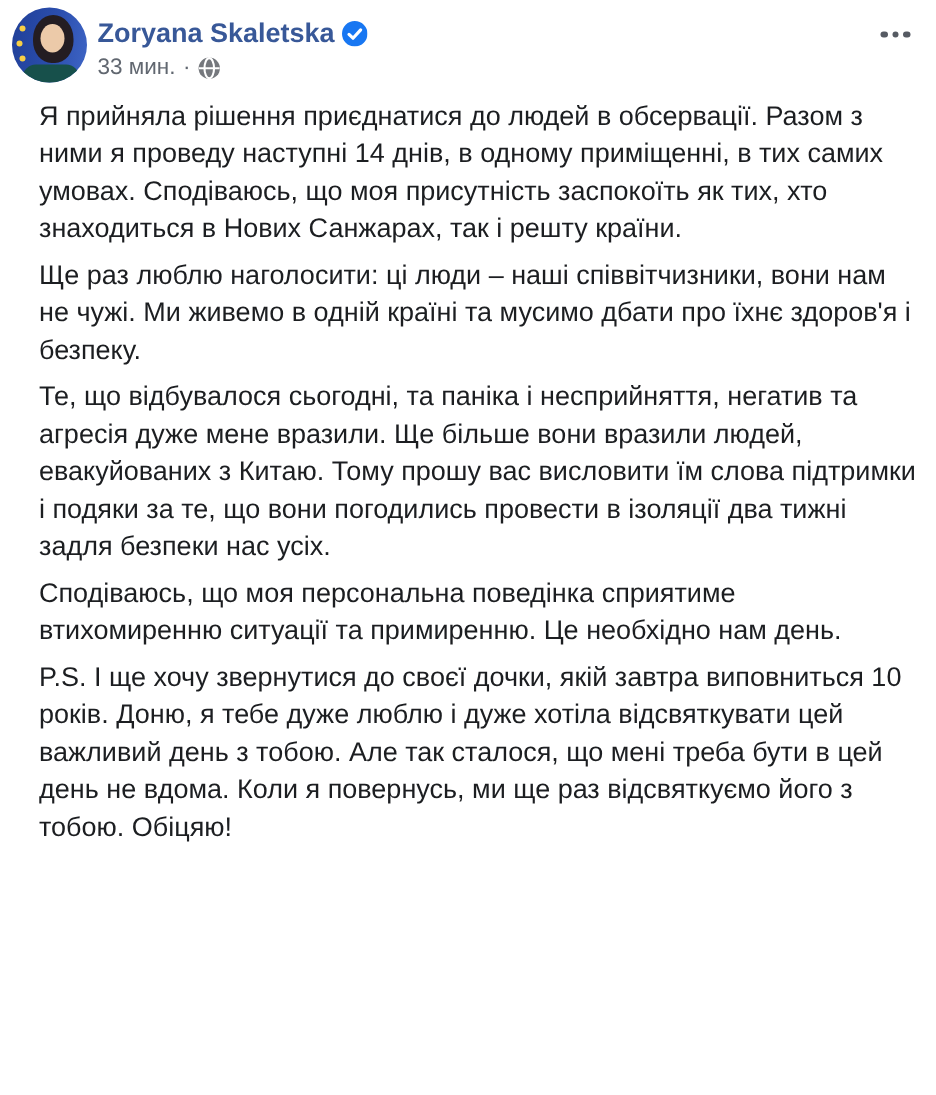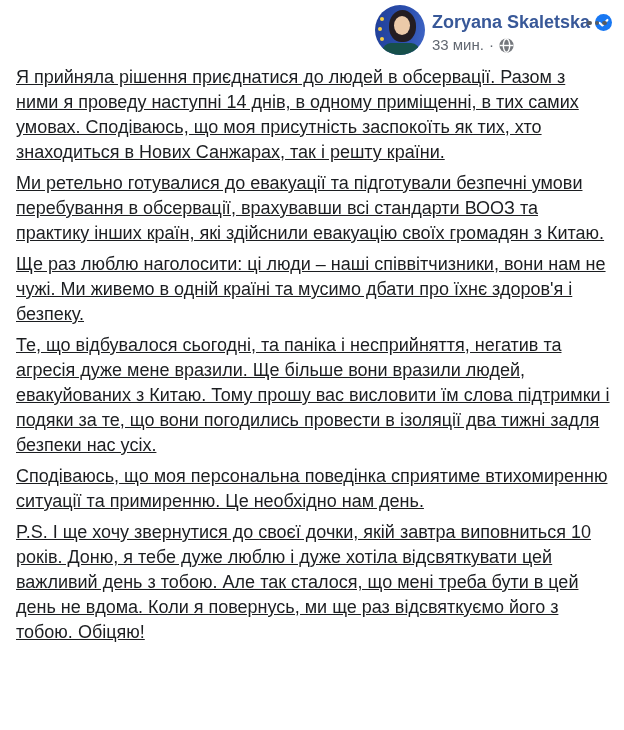--- a/index.html
+++ b/index.html
@@ -20,21 +20,20 @@
     height: 730px;
     background: #ffffff;
   }
 
   
   .post-header {
     display: flex;
     align-items: flex-start;
     padding: 5px 12px 0 8px;
     position: relative;
-    justify-content: flex-end;
   }
   .avatar {
     position: relative;
     width: 50px;
     height: 50px;
     flex: 0 0 50px;
     border-radius: 50%;
     overflow: hidden;
     background: linear-gradient(100deg, #203f97 0%, #2b4eae 55%, #3f66c6 100%);
     cursor: pointer;
@@ -123,22 +122,21 @@
   }
 
   
   .post-content {
     padding: 10px 12px 0 12px;
     font-size: 18px;
     line-height: 25px;
     color: #1c1e21;
   }
   .post-content p {
-    margin: 0 0 6px 4px;
-    text-decoration: underline;
+    margin: 0 0 6px 14px;
   }
 </style>
 </head>
 <body>
 
 <div class="post-card">
 
   <div class="post-header">
 
     <div class="avatar">
@@ -177,20 +175,19 @@
     <div class="more-button">
       <span class="more-dot"></span>
       <span class="more-dot"></span>
       <span class="more-dot"></span>
     </div>
 
   </div>
 
   <div class="post-content">
     <p>Я прийняла рішення приєднатися до людей в обсервації. Разом з ними я проведу наступні 14 днів, в одному приміщенні, в тих самих умовах. Сподіваюсь, що моя присутність заспокоїть як тих, хто знаходиться в Нових Санжарах, так і решту країни.</p>
-    <p>Ми ретельно готувалися до евакуації та підготували безпечні умови перебування в обсервації, врахувавши всі стандарти ВООЗ та практику інших країн, які здійснили евакуацію своїх громадян з Китаю.</p>
     <p>Ще раз люблю наголосити: ці люди – наші співвітчизники, вони нам не чужі. Ми живемо в одній країні та мусимо дбати про їхнє здоров'я і безпеку.</p>
     <p>Те, що відбувалося сьогодні, та паніка і несприйняття, негатив та агресія дуже мене вразили. Ще більше вони вразили людей, евакуйованих з Китаю. Тому прошу вас висловити їм слова підтримки і подяки за те, що вони погодились провести в ізоляції два тижні задля безпеки нас усіх.</p>
     <p>Сподіваюсь, що моя персональна поведінка сприятиме втихомиренню ситуації та примиренню. Це необхідно нам день.</p>
     <p>P.S. І ще хочу звернутися до своєї дочки, якій завтра виповниться 10 років. Доню, я тебе дуже люблю і дуже хотіла відсвяткувати цей важливий день з тобою. Але так сталося, що мені треба бути в цей день не вдома. Коли я повернусь, ми ще раз відсвяткуємо його з тобою. Обіцяю!</p>
   </div>
 
 </div>
 
 </body></html>

